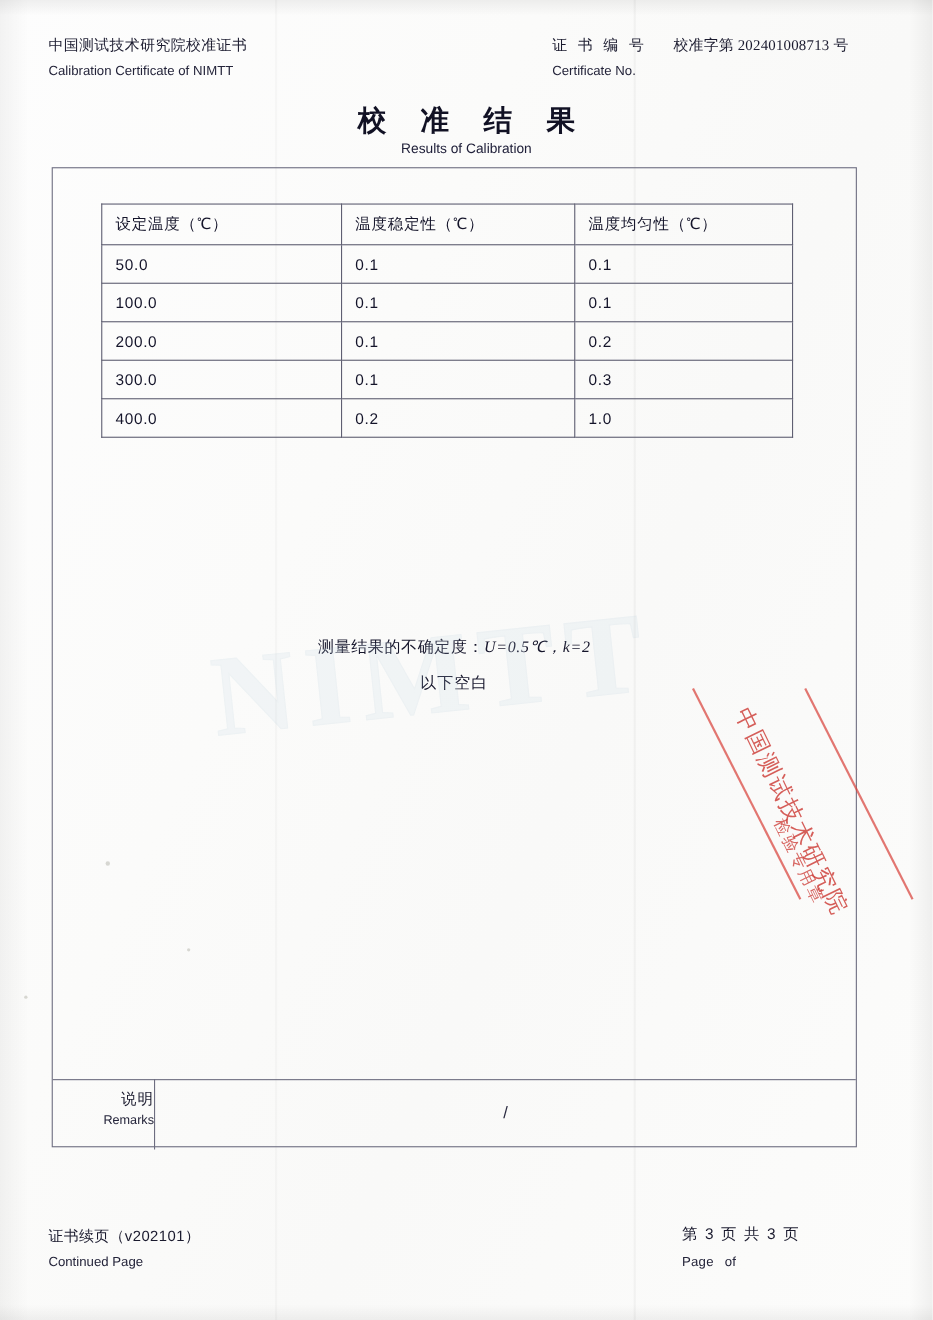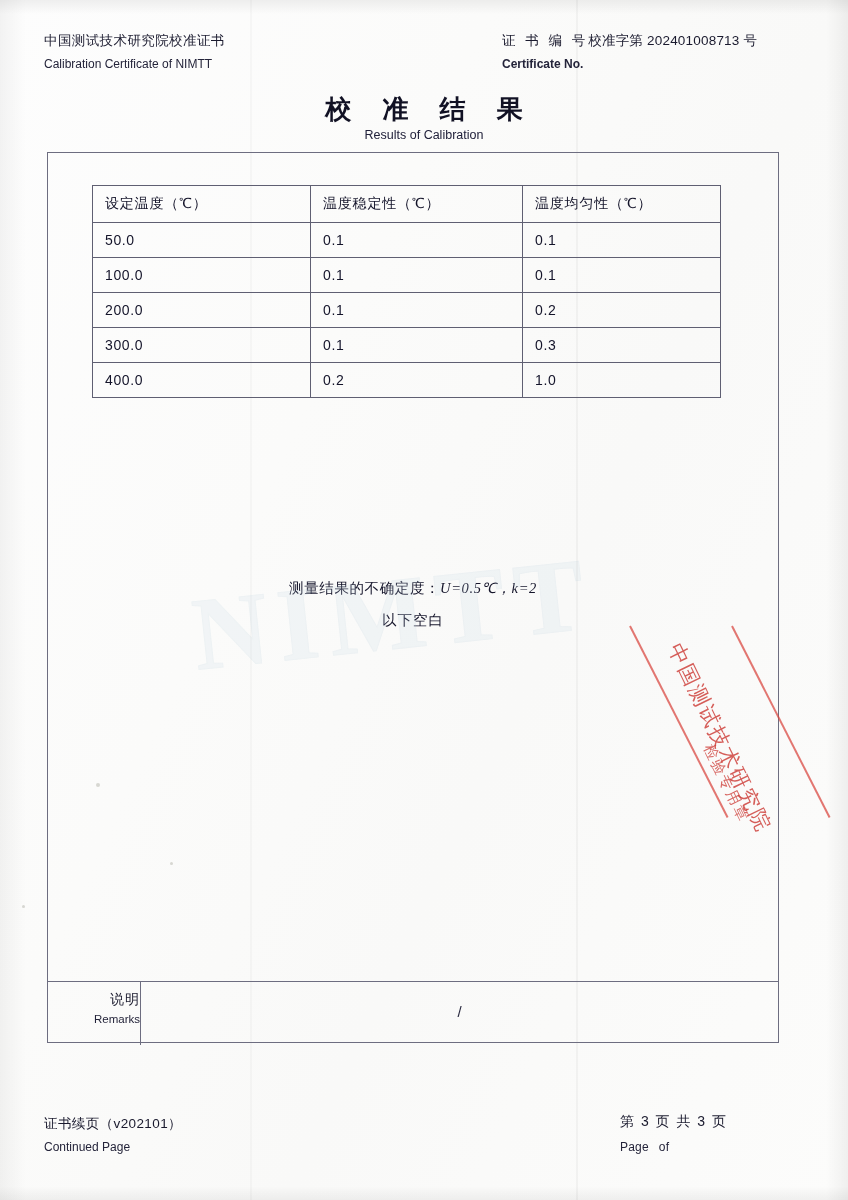--- a/index.html
+++ b/index.html
@@ -67,28 +67,27 @@
   }
   .hdr-right-cn {
     position: absolute;
     left: 458px;
     top: 0;
     font-size: 13.5px;
     letter-spacing: 0.5px;
     white-space: nowrap;
   }
   .hdr-right-cn .lbl { letter-spacing: 3px; }
-  .hdr-right-cn .num { letter-spacing: 0.2px; margin-left: 0; }
+  .hdr-right-cn .num { letter-spacing: 0.2px; margin-left: 24px; font-family: Liberation Serif, serif; }
   .hdr-right-en {
     position: absolute;
     left: 458px;
     top: 25px;
     font-size: 12px;
     color: #24243a;
-    font-weight: bold;
   }
 
   
   .title-cn {
     position: absolute;
     top: 92px;
     left: 0;
     right: 0;
     text-align: center;
     font-size: 26px;

